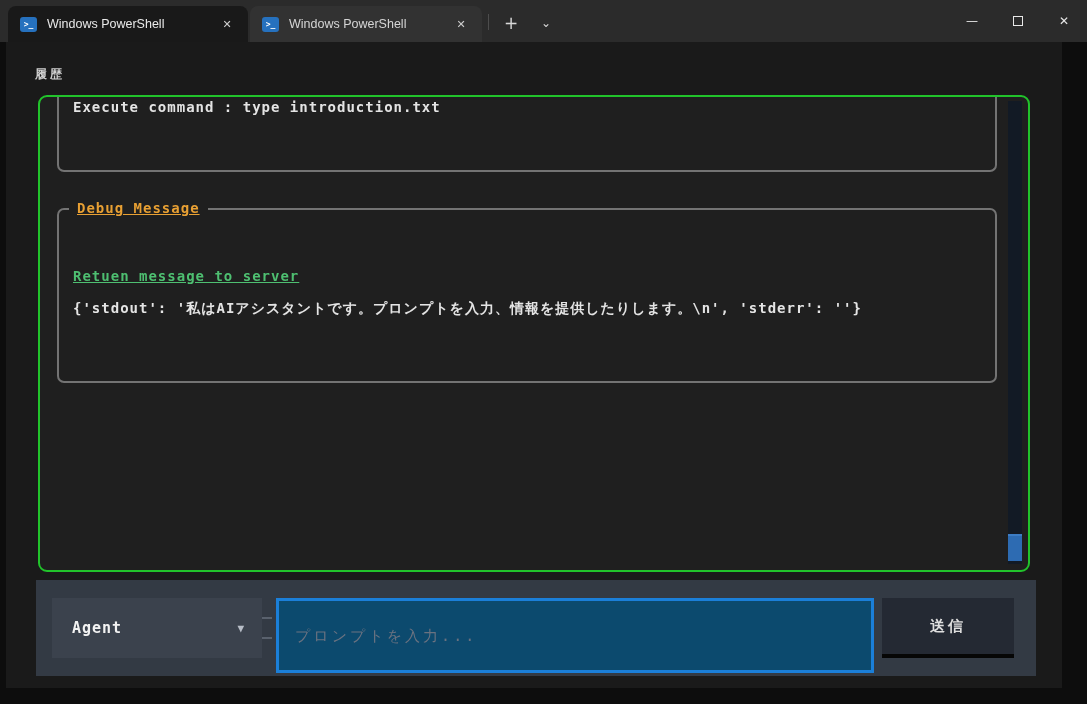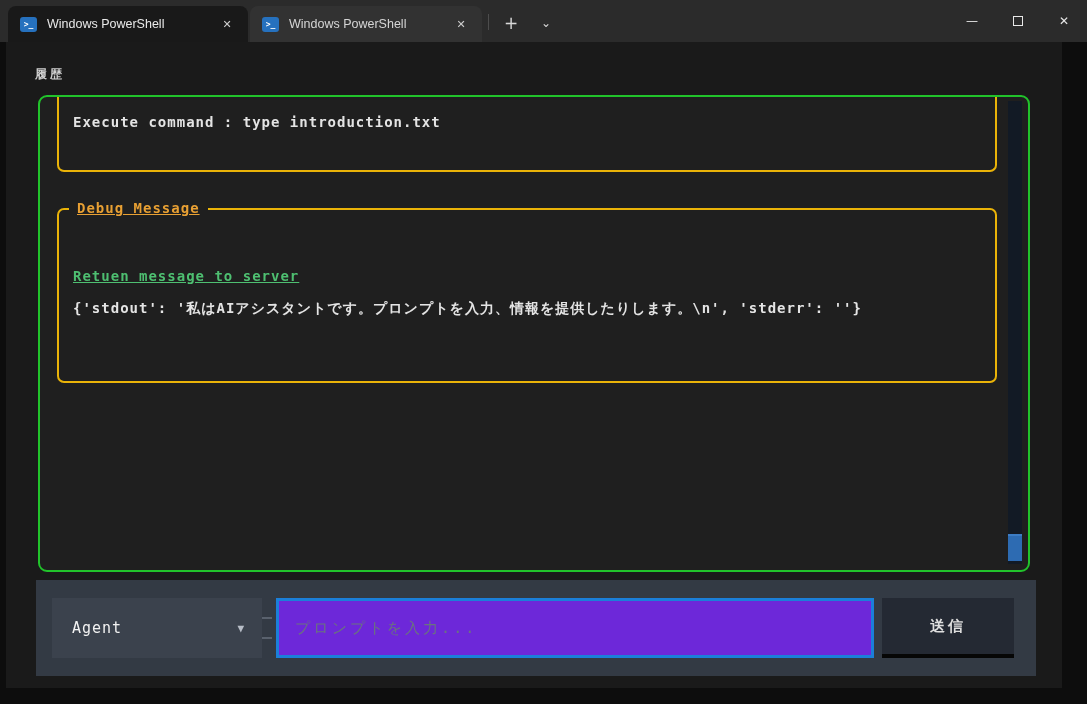--- a/index.html
+++ b/index.html
@@ -36,46 +36,46 @@
 
   .history-panel { position:absolute; left:32px; top:53px; width:992px; height:477px;
                    border:2px solid #21c32b; border-radius:9px; background:#1f1f1f; }
 
   
   .scroll-track { position:absolute; right:6px; top:4px; width:14px; height:463px; background:#121a25; }
   .scroll-thumb { position:absolute; left:0; bottom:3px; width:14px; height:27px; background:#2d6bb2;
                   border-top:2px solid #3c7cc4; cursor:pointer; }
 
   
-  .msg-box { position:absolute; left:17px; width:940px; border:2px solid #eab308; background:#1f1f1f; }
+  .msg-box { position:absolute; left:17px; width:940px; border:2px solid #737373; background:#1f1f1f; }
   .cmd-box { top:0; height:75px; border-top:none; border-radius:0 0 7px 7px; }
-  .cmd-text { padding:17px 14px 0; font-size:14px; font-weight:600; color:#e4e4e4; letter-spacing:1px; }
+  .cmd-text { padding:2px 14px 0; font-size:14px; font-weight:600; color:#e4e4e4; letter-spacing:1px; }
   .titled-box { border-radius:7px; }
   .debug-box { top:111px; height:175px; }
   .agent-box { top:321px; height:112px; }
   .box-title { position:absolute; top:-10px; left:10px; background:#1f1f1f; padding:0 8px;
                color:#e8a033; font-size:14px; font-weight:700; text-decoration:underline;
                letter-spacing:1px; white-space:nowrap; }
   .link-green { display:inline-block; margin:58px 0 0 14px; color:#4ebf71; font-size:14px;
                 font-weight:700; text-decoration:underline; letter-spacing:1px; cursor:pointer; }
   .payload-text { margin:15px 14px 0; font-size:14px; font-weight:600; color:#e4e4e4; letter-spacing:1px; }
   .agent-text { margin:20px 14px 0; font-size:14px; font-weight:600; color:#e2e2e2;
                 letter-spacing:1.5px; line-height:19px; }
 
   
   .composer { position:absolute; left:30px; top:538px; width:1000px; height:96px; background:#333a44; }
   .agent-select { position:absolute; left:16px; top:18px; width:210px; height:60px; background:#3b424d;
                   display:flex; align-items:center; cursor:pointer; }
-  .agent-select-value { margin-left:20px; font-size:15px; font-weight:400; color:#f2f2f2; letter-spacing:1px; }
+  .agent-select-value { margin-left:20px; font-size:15px; font-weight:700; color:#f2f2f2; letter-spacing:1px; }
   .select-arrow { position:absolute; right:18px; color:#b7bdc7; font-size:11px; }
   .edge-ticks { position:absolute; left:226px; top:18px; width:14px; height:60px; }
   .edge-ticks span { position:absolute; left:0; width:10px; height:2px; background:#59616d; }
   .edge-ticks span:nth-child(1){ top:19px; } .edge-ticks span:nth-child(2){ top:39px; }
-  .prompt-input { position:absolute; left:240px; top:18px; width:598px; height:60px;
-                  background:#6d28d9; border:3px solid #1b7fd9; color:#dcdcdc; outline:none;
+  .prompt-input { position:absolute; left:240px; top:18px; width:598px; height:75px;
+                  background:#0c4a6e; border:3px solid #1b7fd9; color:#dcdcdc; outline:none;
                   font-family:"DejaVu Sans Mono", monospace; font-size:15px; letter-spacing:3px;
                   padding:0 16px; }
   .prompt-input::placeholder { color:#6a7280; opacity:1; }
   .send-button { position:absolute; left:846px; top:18px; width:132px; height:60px; background:#242933;
                  border:none; border-bottom:4px solid #060606; color:#dedede; font-size:15px;
                  font-family:"DejaVu Sans Mono", monospace; font-weight:600; letter-spacing:3px; cursor:pointer; }
 </style>
 </head>
 <body>
 

